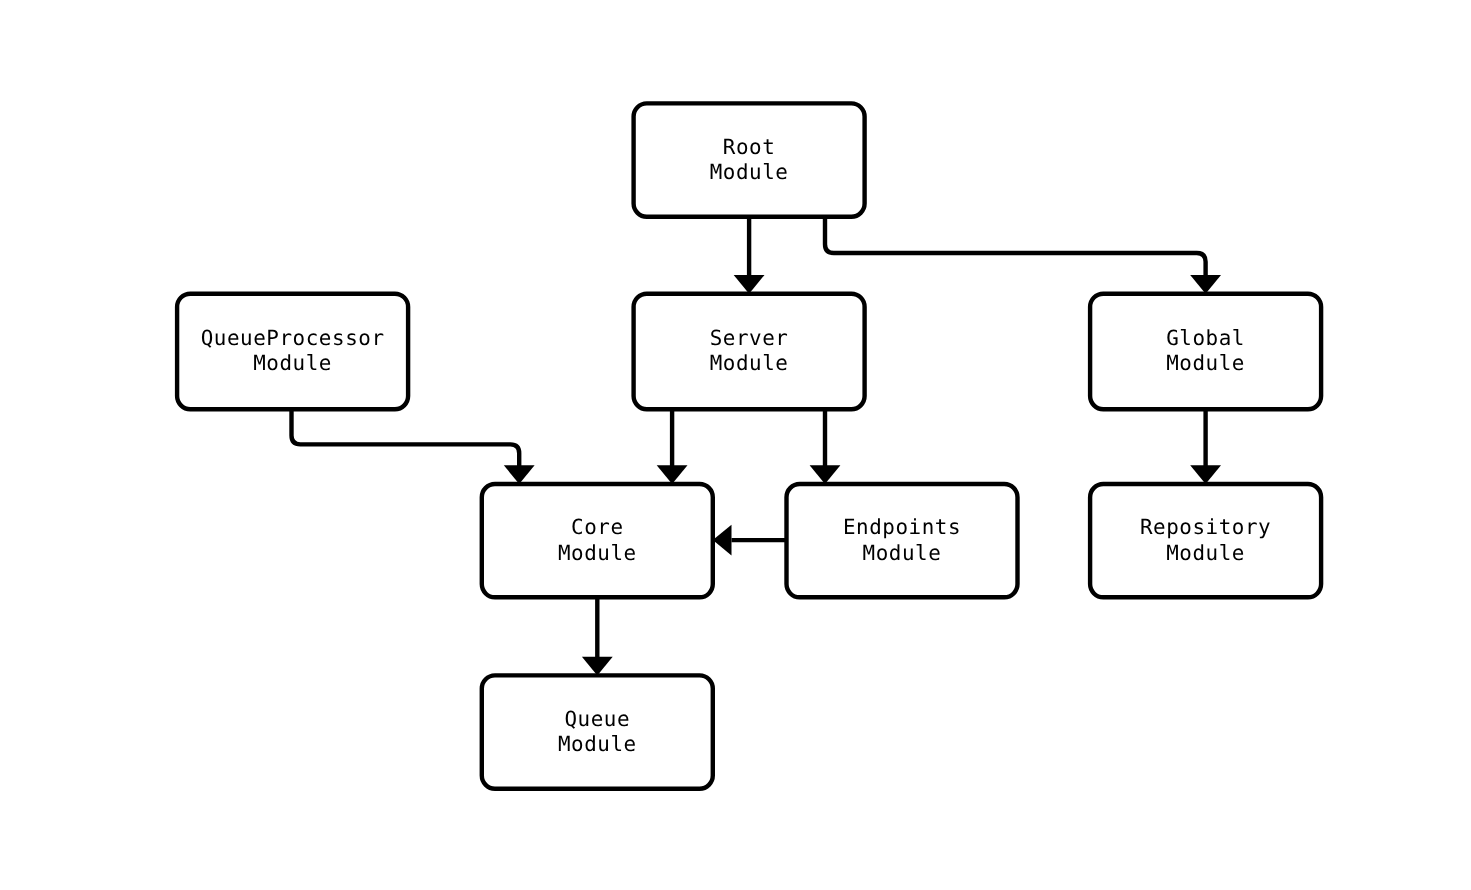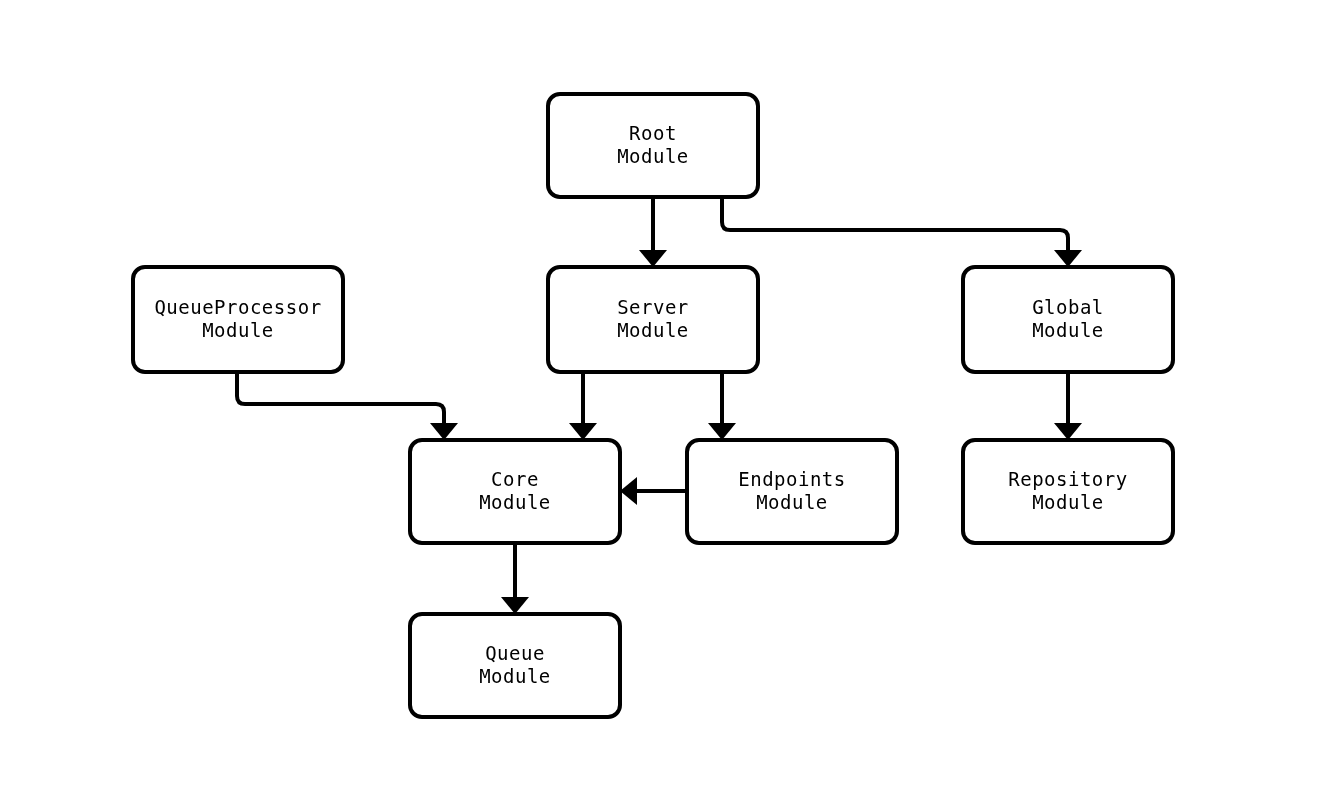--- a/index.html
+++ b/index.html
@@ -12,20 +12,21 @@
     width: 1337px;
     height: 809px;
     font-family: "DejaVu Sans Mono", "Liberation Mono", monospace;
     overflow: hidden;
   }
   #diagram-root {
     position: relative;
     width: 1232px;
     height: 809px;
     background: #ffffff;
+    padding-left: 28px;
   }
   svg.diagram-canvas {
     display: block;
     width: 1337px;
     height: 809px;
   }
   .node-box {
     fill: #ffffff;
     stroke: #000000;
     stroke-width: 4;

